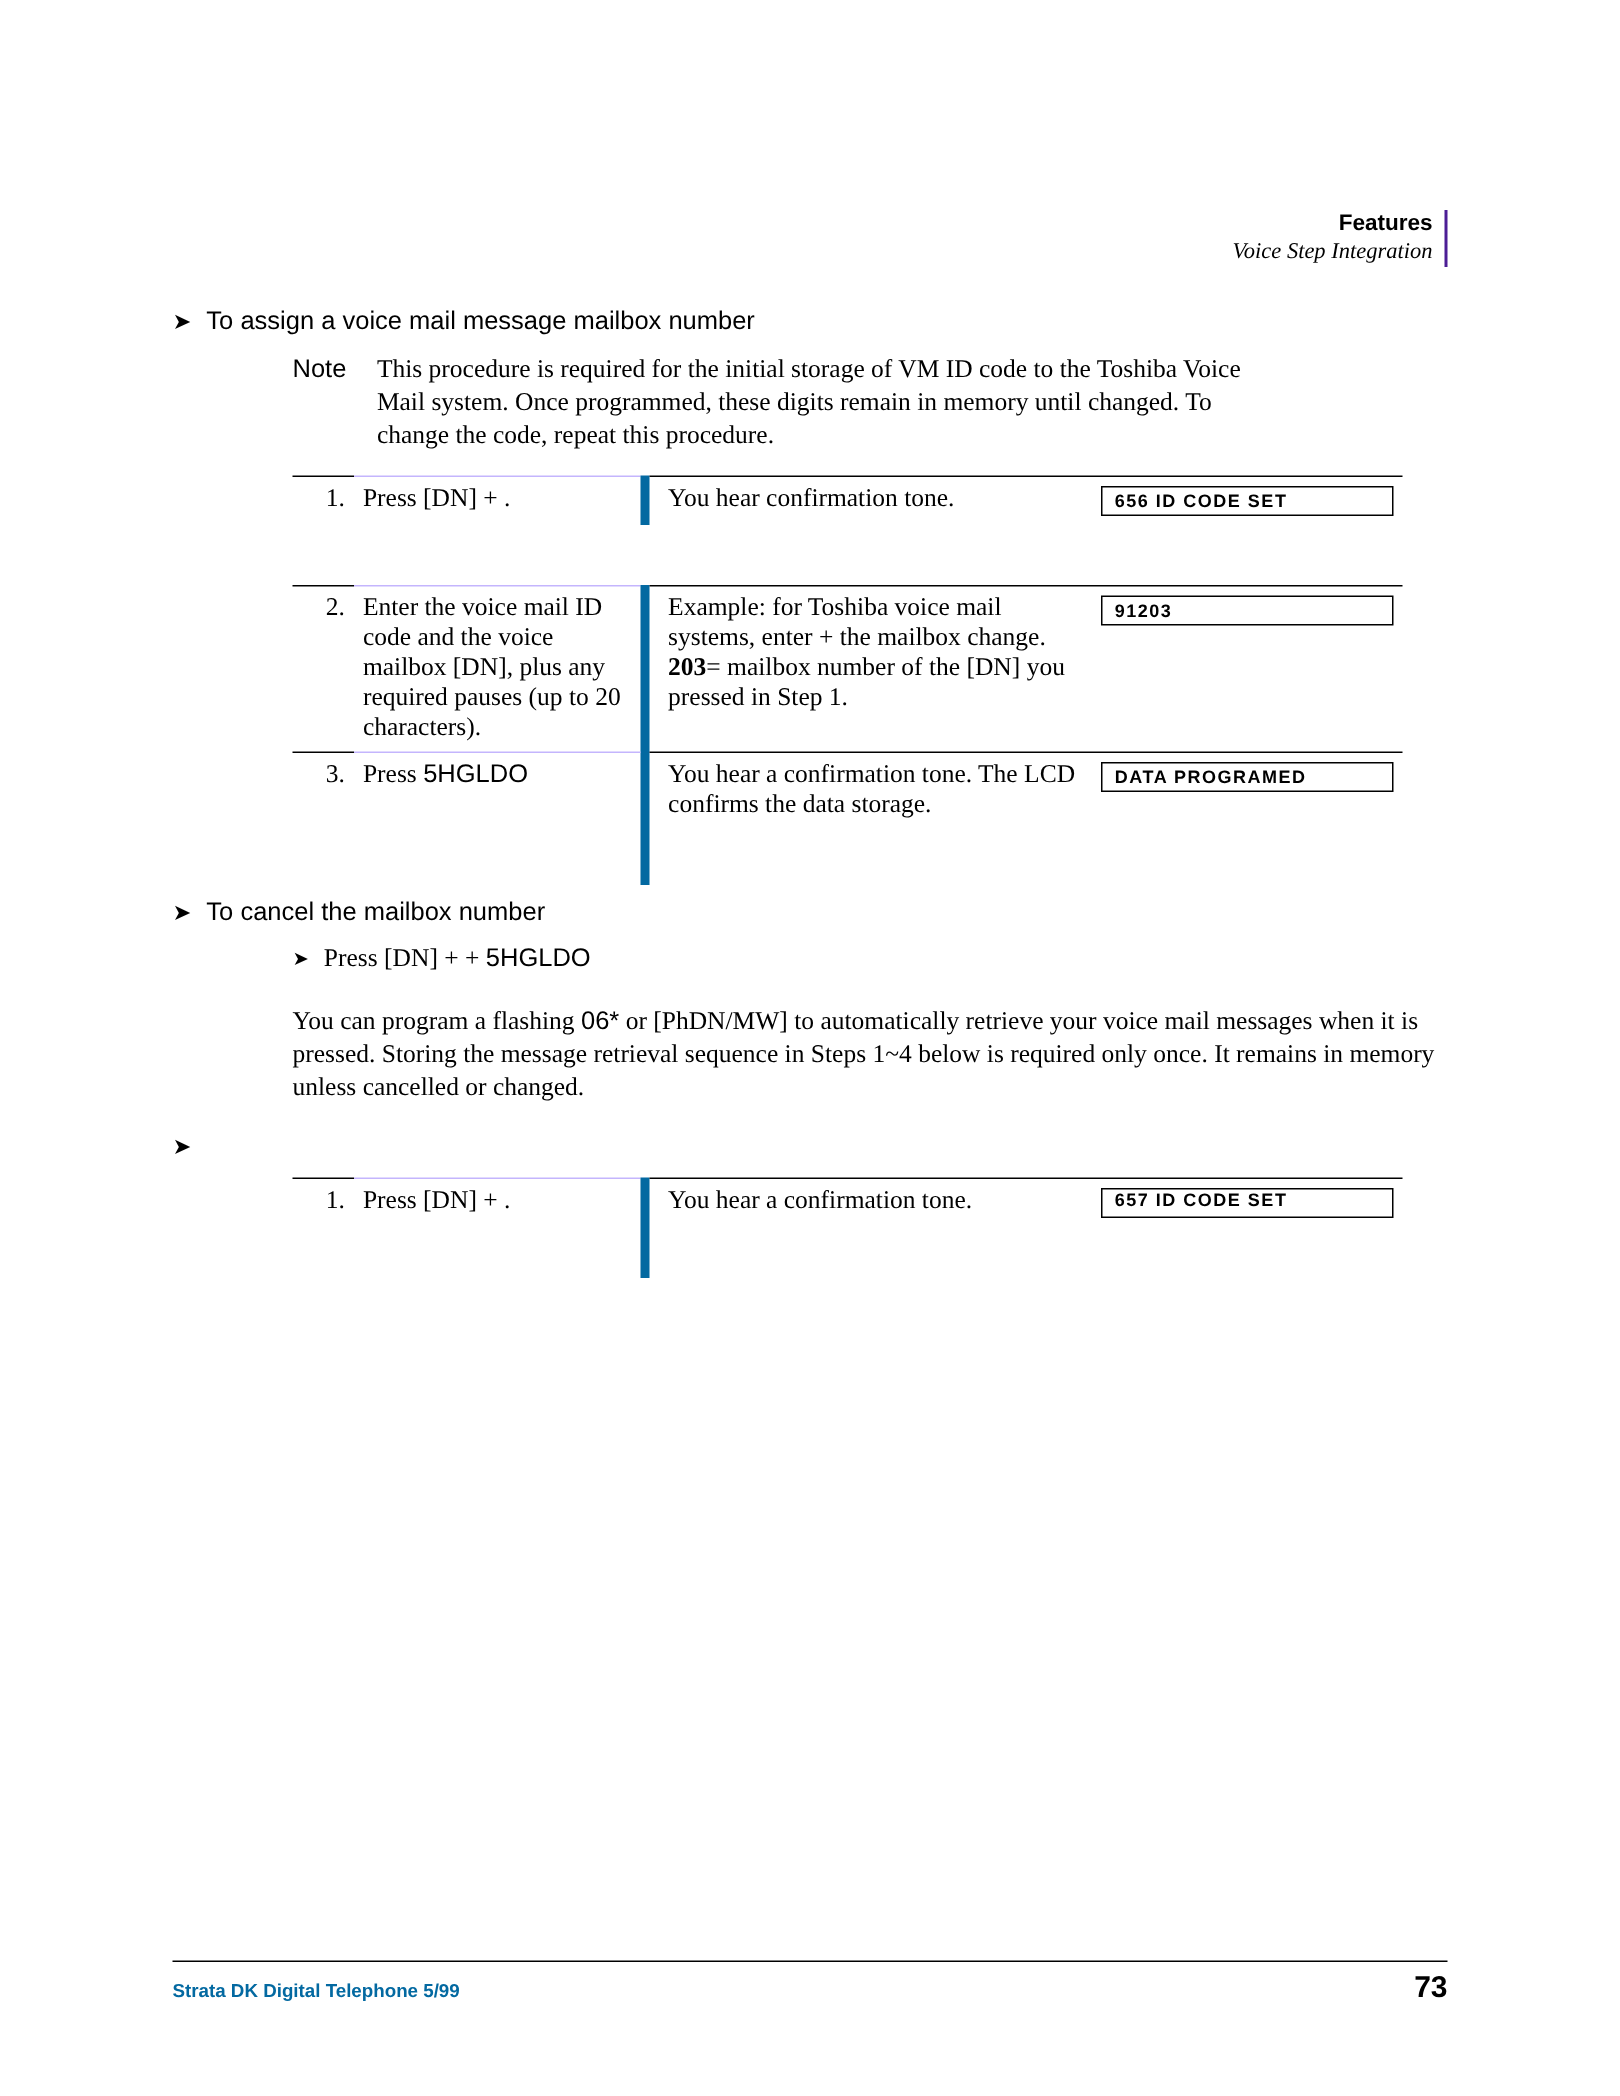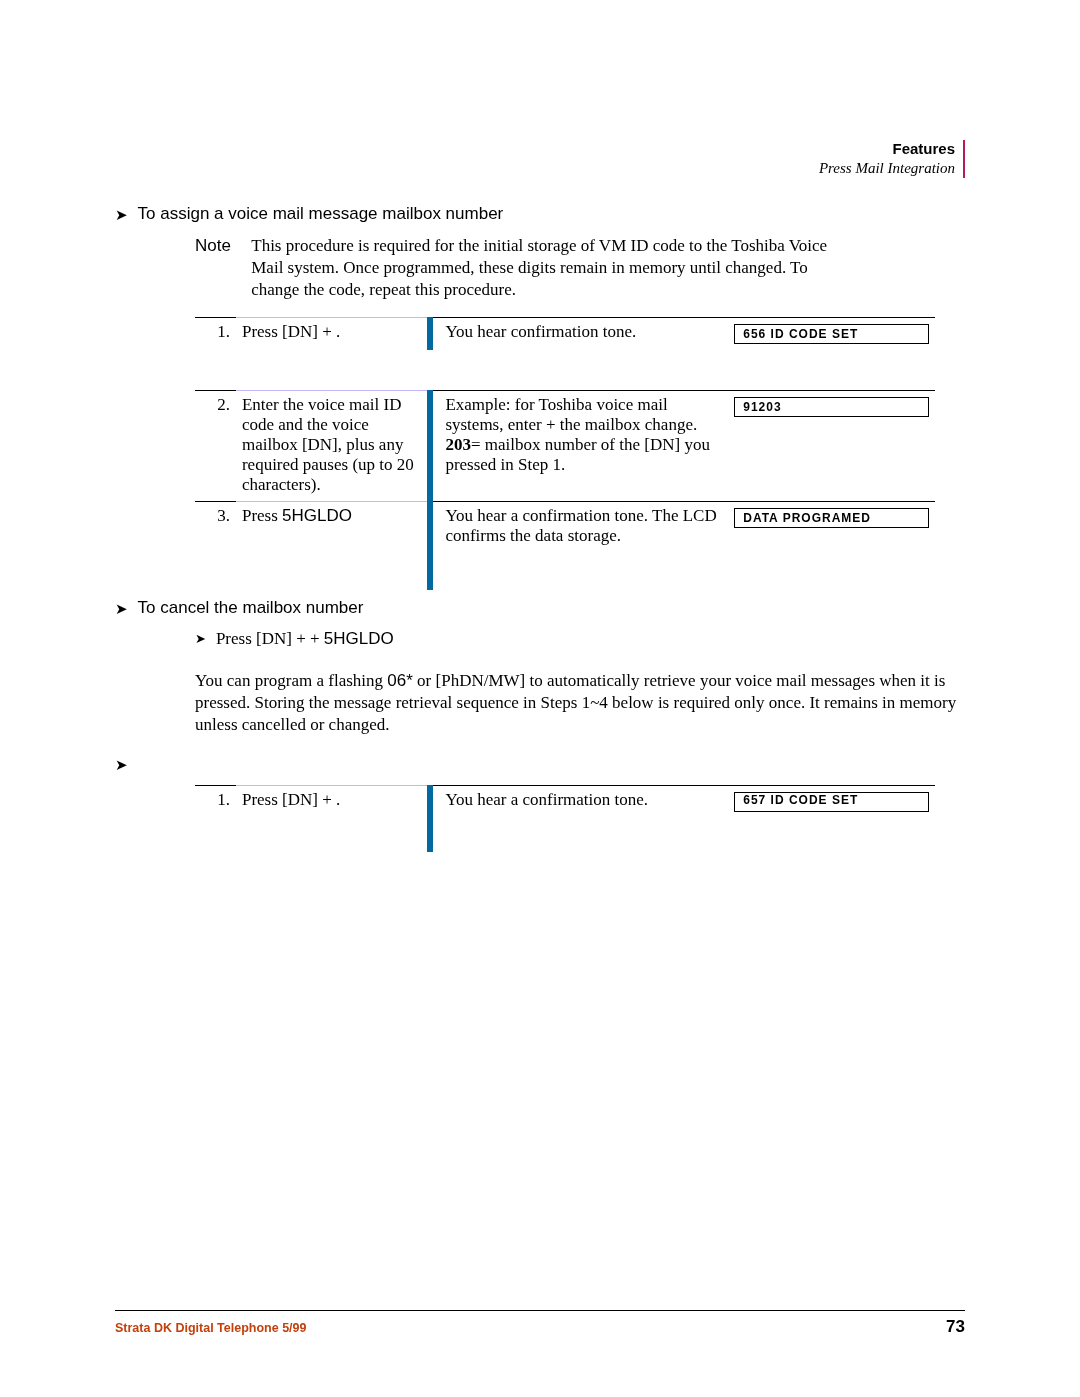--- a/index.html
+++ b/index.html
@@ -11,21 +11,21 @@
   }
   .page {
     width: 1080px;
     height: 1397px;
     position: relative;
     box-sizing: border-box;
     padding: 140px 115px 60px 115px;
   }
   .header-block {
     text-align: right;
-    border-right: 2px solid #be185d;
+    border-right: 2px solid #4c1d95;
     padding-right: 8px;
     margin-bottom: 26px;
     margin-left: auto;
     width: fit-content;
     line-height: 1.25;
   }
   .header-features {
     font-family: Arial, Helvetica, sans-serif;
     font-weight: bold;
     font-size: 15px;
@@ -147,36 +147,36 @@
     border-top: 1px solid #000;
     padding-top: 6px;
     display: flex;
     justify-content: space-between;
     align-items: baseline;
   }
   .footer-left {
     font-family: Arial, Helvetica, sans-serif;
     font-weight: bold;
     font-size: 12.5px;
-    color: #c2410c;
+    color: #0369a1;
   }
   .footer-right {
     font-family: Arial, Helvetica, sans-serif;
     font-weight: bold;
-    font-size: 17px;
+    font-size: 20px;
   }
 </style>
 </head>
 <body>
 
 <div class="page">
 
   <div class="header-block">
     <div class="header-features">Features</div>
-    <div class="header-sub">Press Mail Integration</div>
+    <div class="header-sub">Voice Step Integration</div>
   </div>
 
   <div class="arrow-row">
     <span class="arrow-glyph">➤</span>
     <span>To assign a voice mail message mailbox number</span>
   </div>
 
   <div class="note-block">
     <span class="note-label">Note</span>
     <span class="note-text">This procedure is required for the initial storage of VM ID code to the Toshiba Voice Mail system. Once programmed, these digits remain in memory until changed. To change the code, repeat this procedure.</span>

